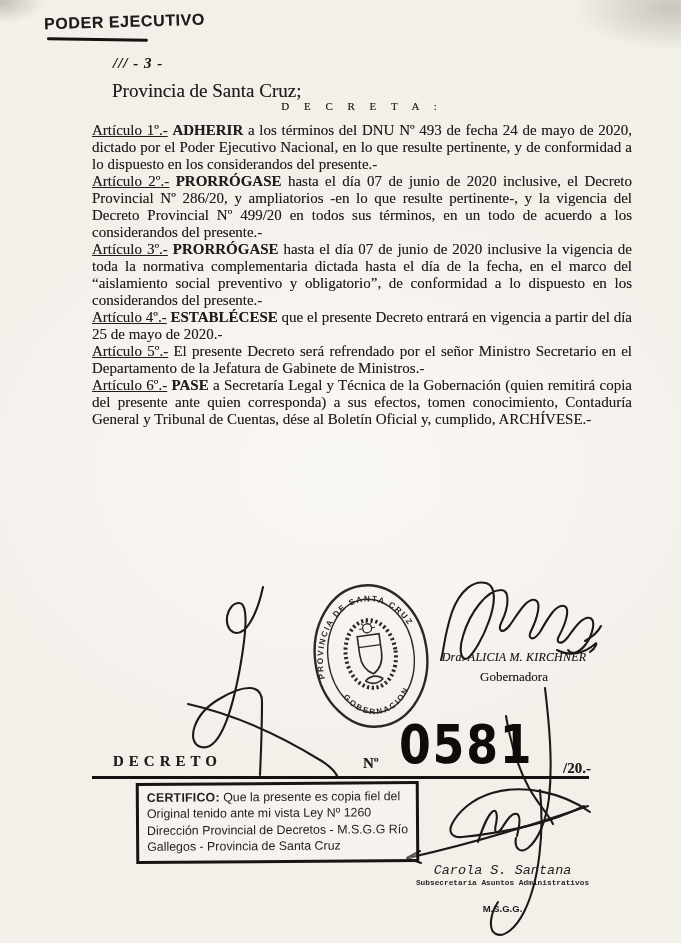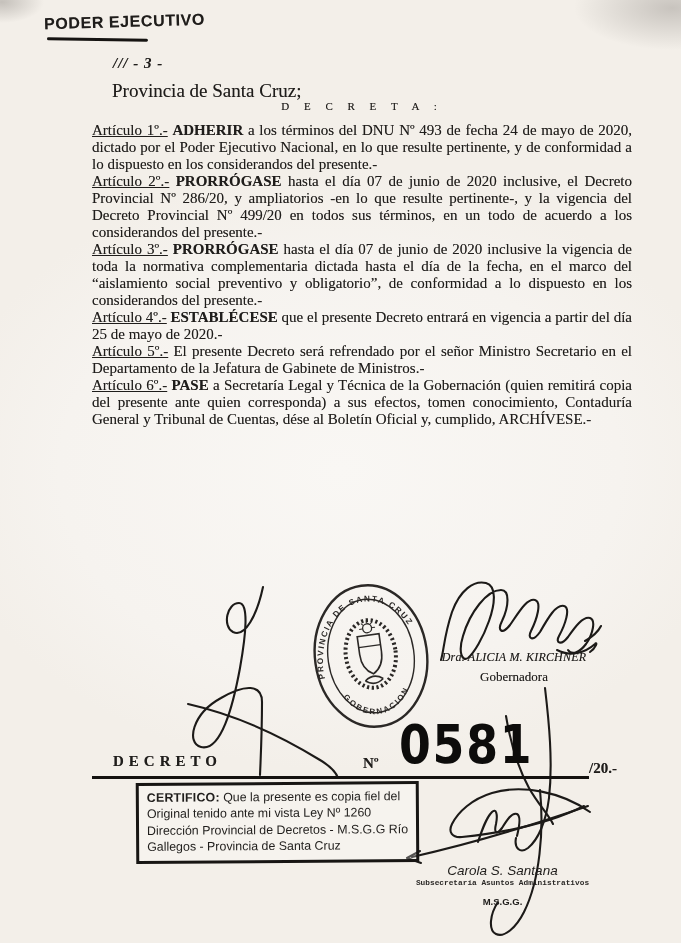--- a/index.html
+++ b/index.html
@@ -70,39 +70,39 @@
     position:absolute;left:113px;top:753px;
     font-size:15px;font-weight:bold;letter-spacing:5px;
   }
   .numero-label{position:absolute;left:363px;top:755px;font-size:15px;font-weight:bold;}
   .stamp-number{
     position:absolute;left:399px;top:713px;
     font-family:"DejaVu Sans", sans-serif;
     font-size:52px;font-weight:700;letter-spacing:2px;color:#0d0c0b;
     transform:scaleX(.88) scaleY(1.04);transform-origin:left top;
   }
-  .year-suffix{position:absolute;left:589px;top:760px;font-size:15px;font-weight:bold;}
+  .year-suffix{position:absolute;left:563px;top:760px;font-size:15px;font-weight:bold;}
   .decree-rule{position:absolute;left:92px;top:776px;width:497px;height:2.5px;background:#141210;}
 
   
   .cert-box{
     position:absolute;left:136px;top:782px;width:263px;
     border:3px solid #171513;padding:4px 6px 5px 8px;
     font-family:"Liberation Sans", sans-serif;
     font-size:12.4px;line-height:16.4px;color:#201e1c;
     background:rgba(255,255,255,.25);
     transform:rotate(-.4deg);
   }
   .cert-box b{letter-spacing:.2px;}
 
   
   .certifier-block{left:415px;top:863px;width:175px;}
-  .certifier-name{font-size:13.5px;font-style:italic;font-family:Liberation Sans, sans-serif;}
+  .certifier-name{font-size:13.5px;font-style:italic;font-family:Liberation Mono, monospace;}
   .certifier-title{font-size:7.8px;font-weight:bold;font-family:Liberation Mono, monospace;margin-top:1px;color:#2a2826;}
-  .certifier-org{font-size:9.5px;font-weight:bold;font-family:"Liberation Sans", sans-serif;margin-top:9px;}
+  .certifier-org{font-size:9.5px;font-weight:bold;font-family:"Liberation Sans", sans-serif;margin-top:16px;}
 
   .sig-overlay{position:absolute;left:0;top:0;pointer-events:none;}
   .sig-overlay path{fill:none;stroke:#1c1a18;stroke-width:2.1;stroke-linecap:round;stroke-linejoin:round;}
   .seal svg ellipse, .seal svg path.ring{fill:none;stroke:#2b2826;}
   .seal text{fill:#2b2826;font-family:"Liberation Sans", sans-serif;}
 </style>
 </head>
 <body>
 
 <div class="page">

